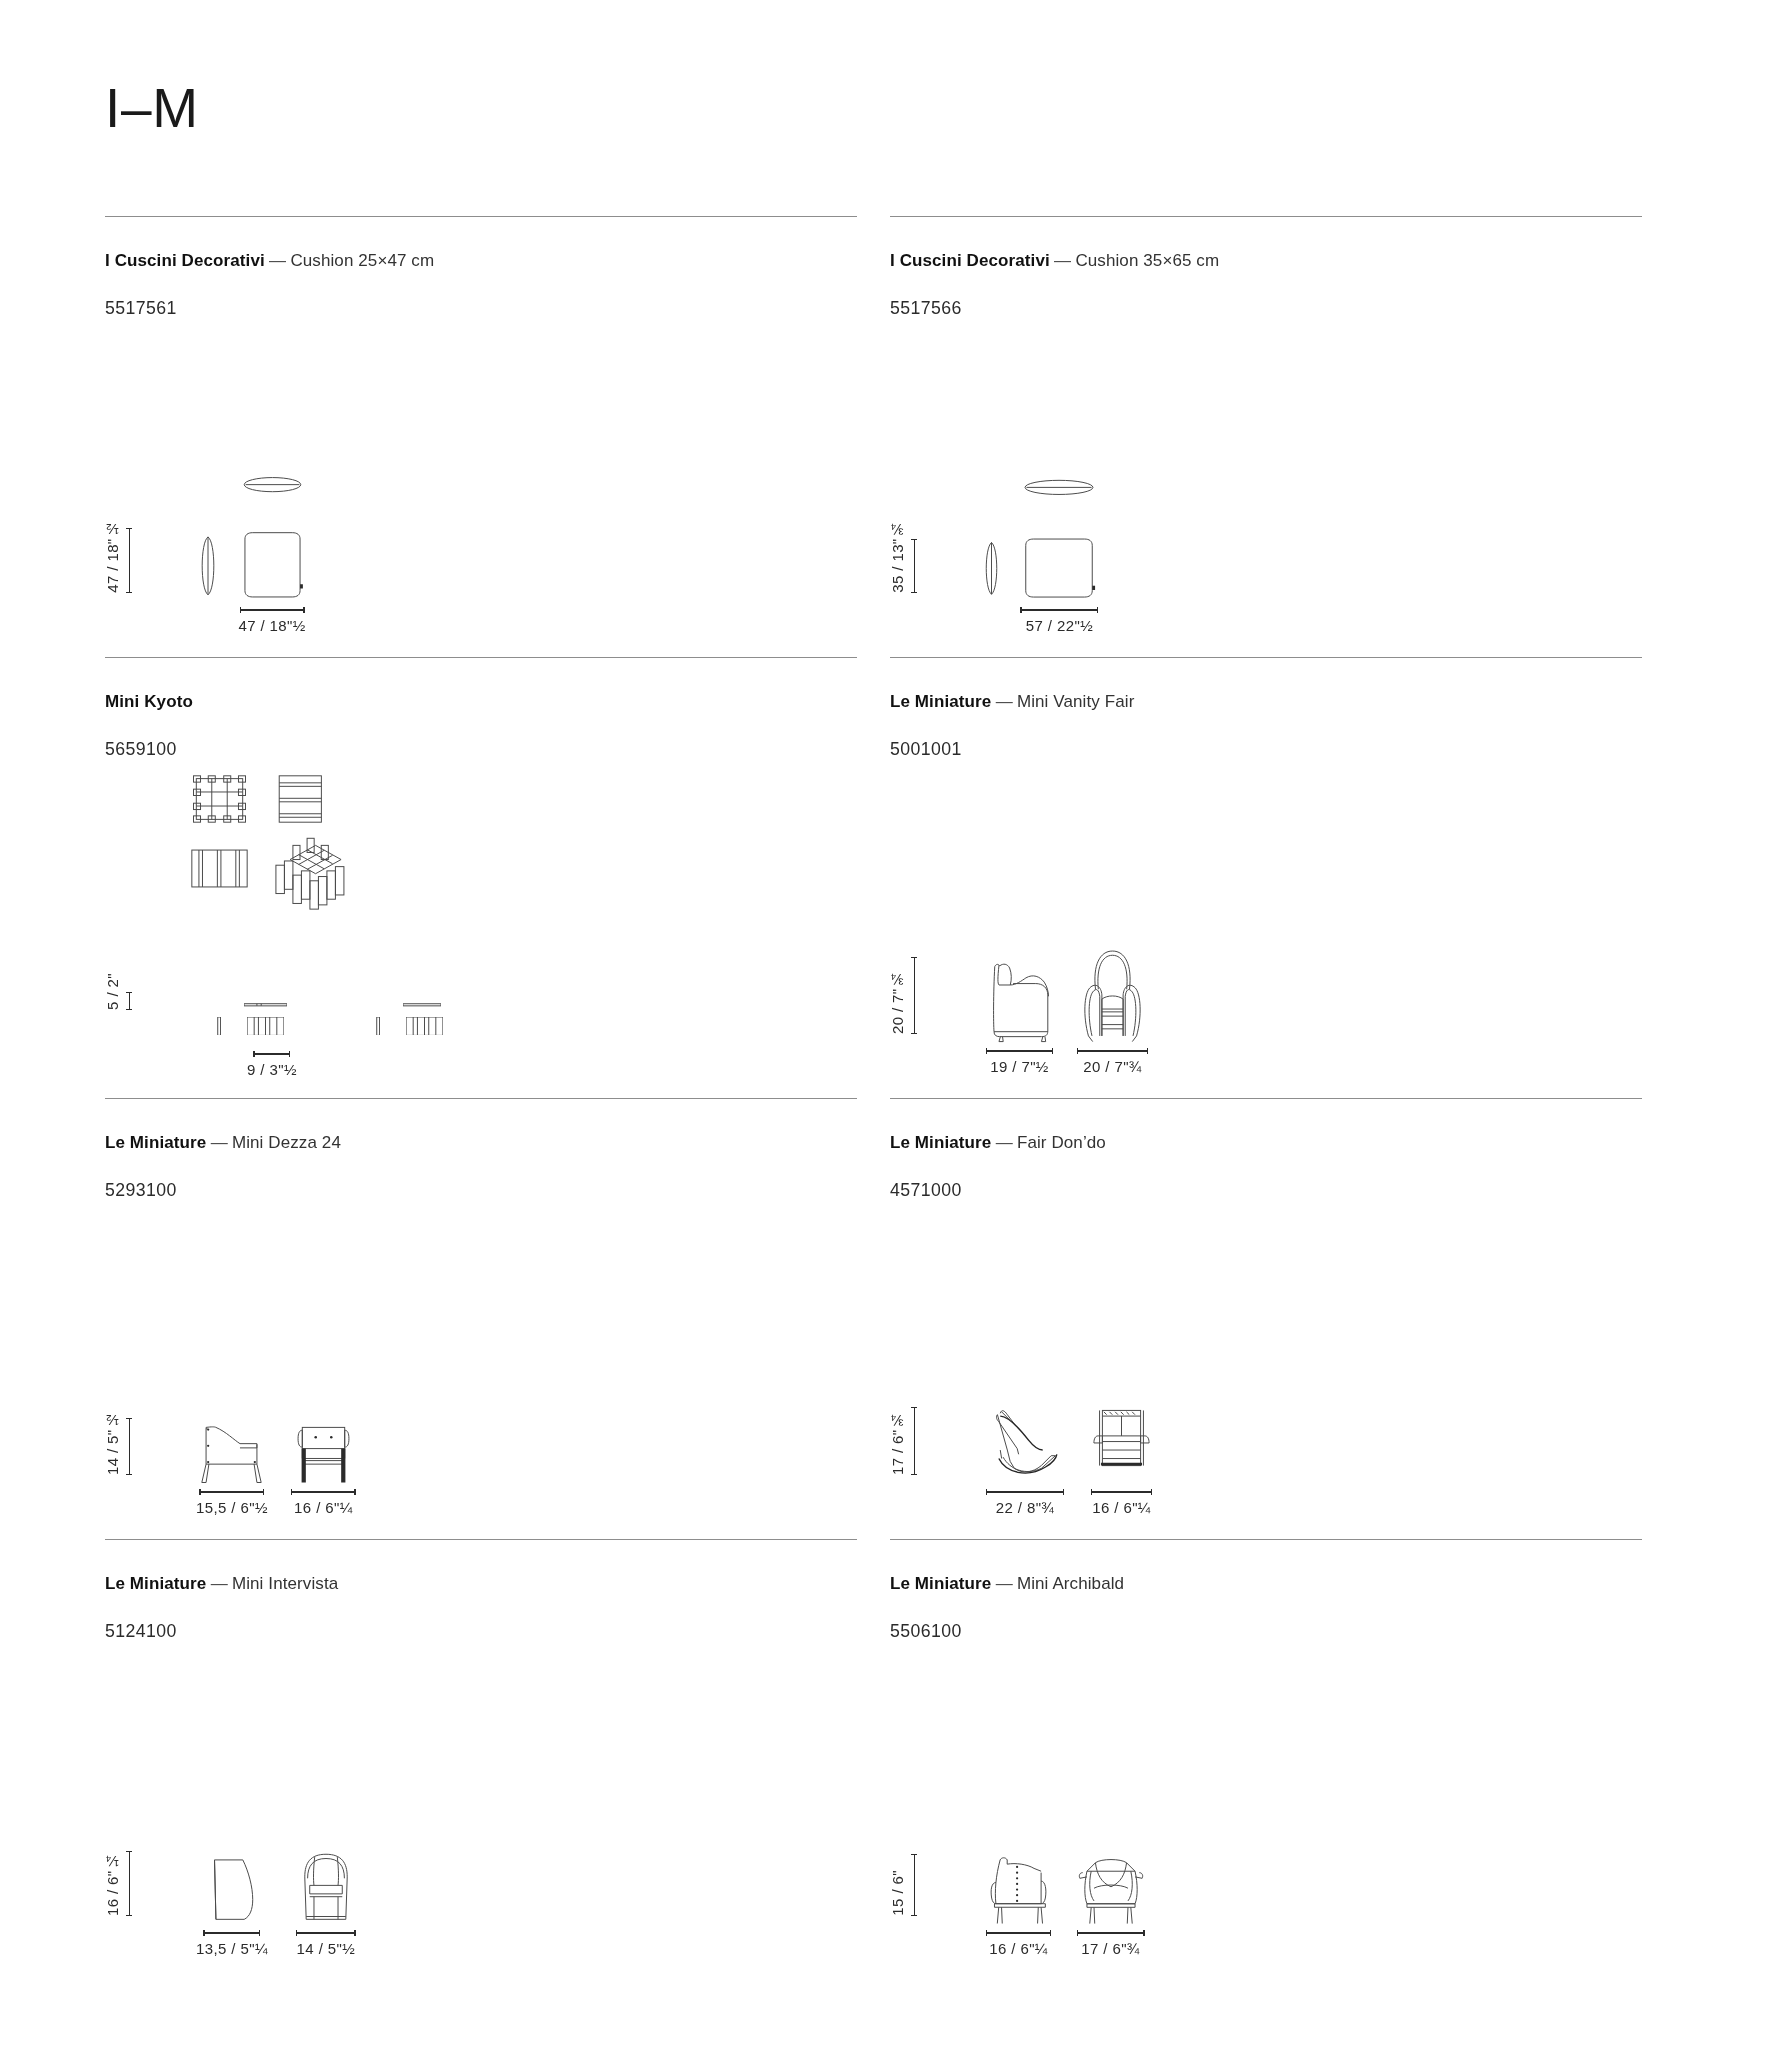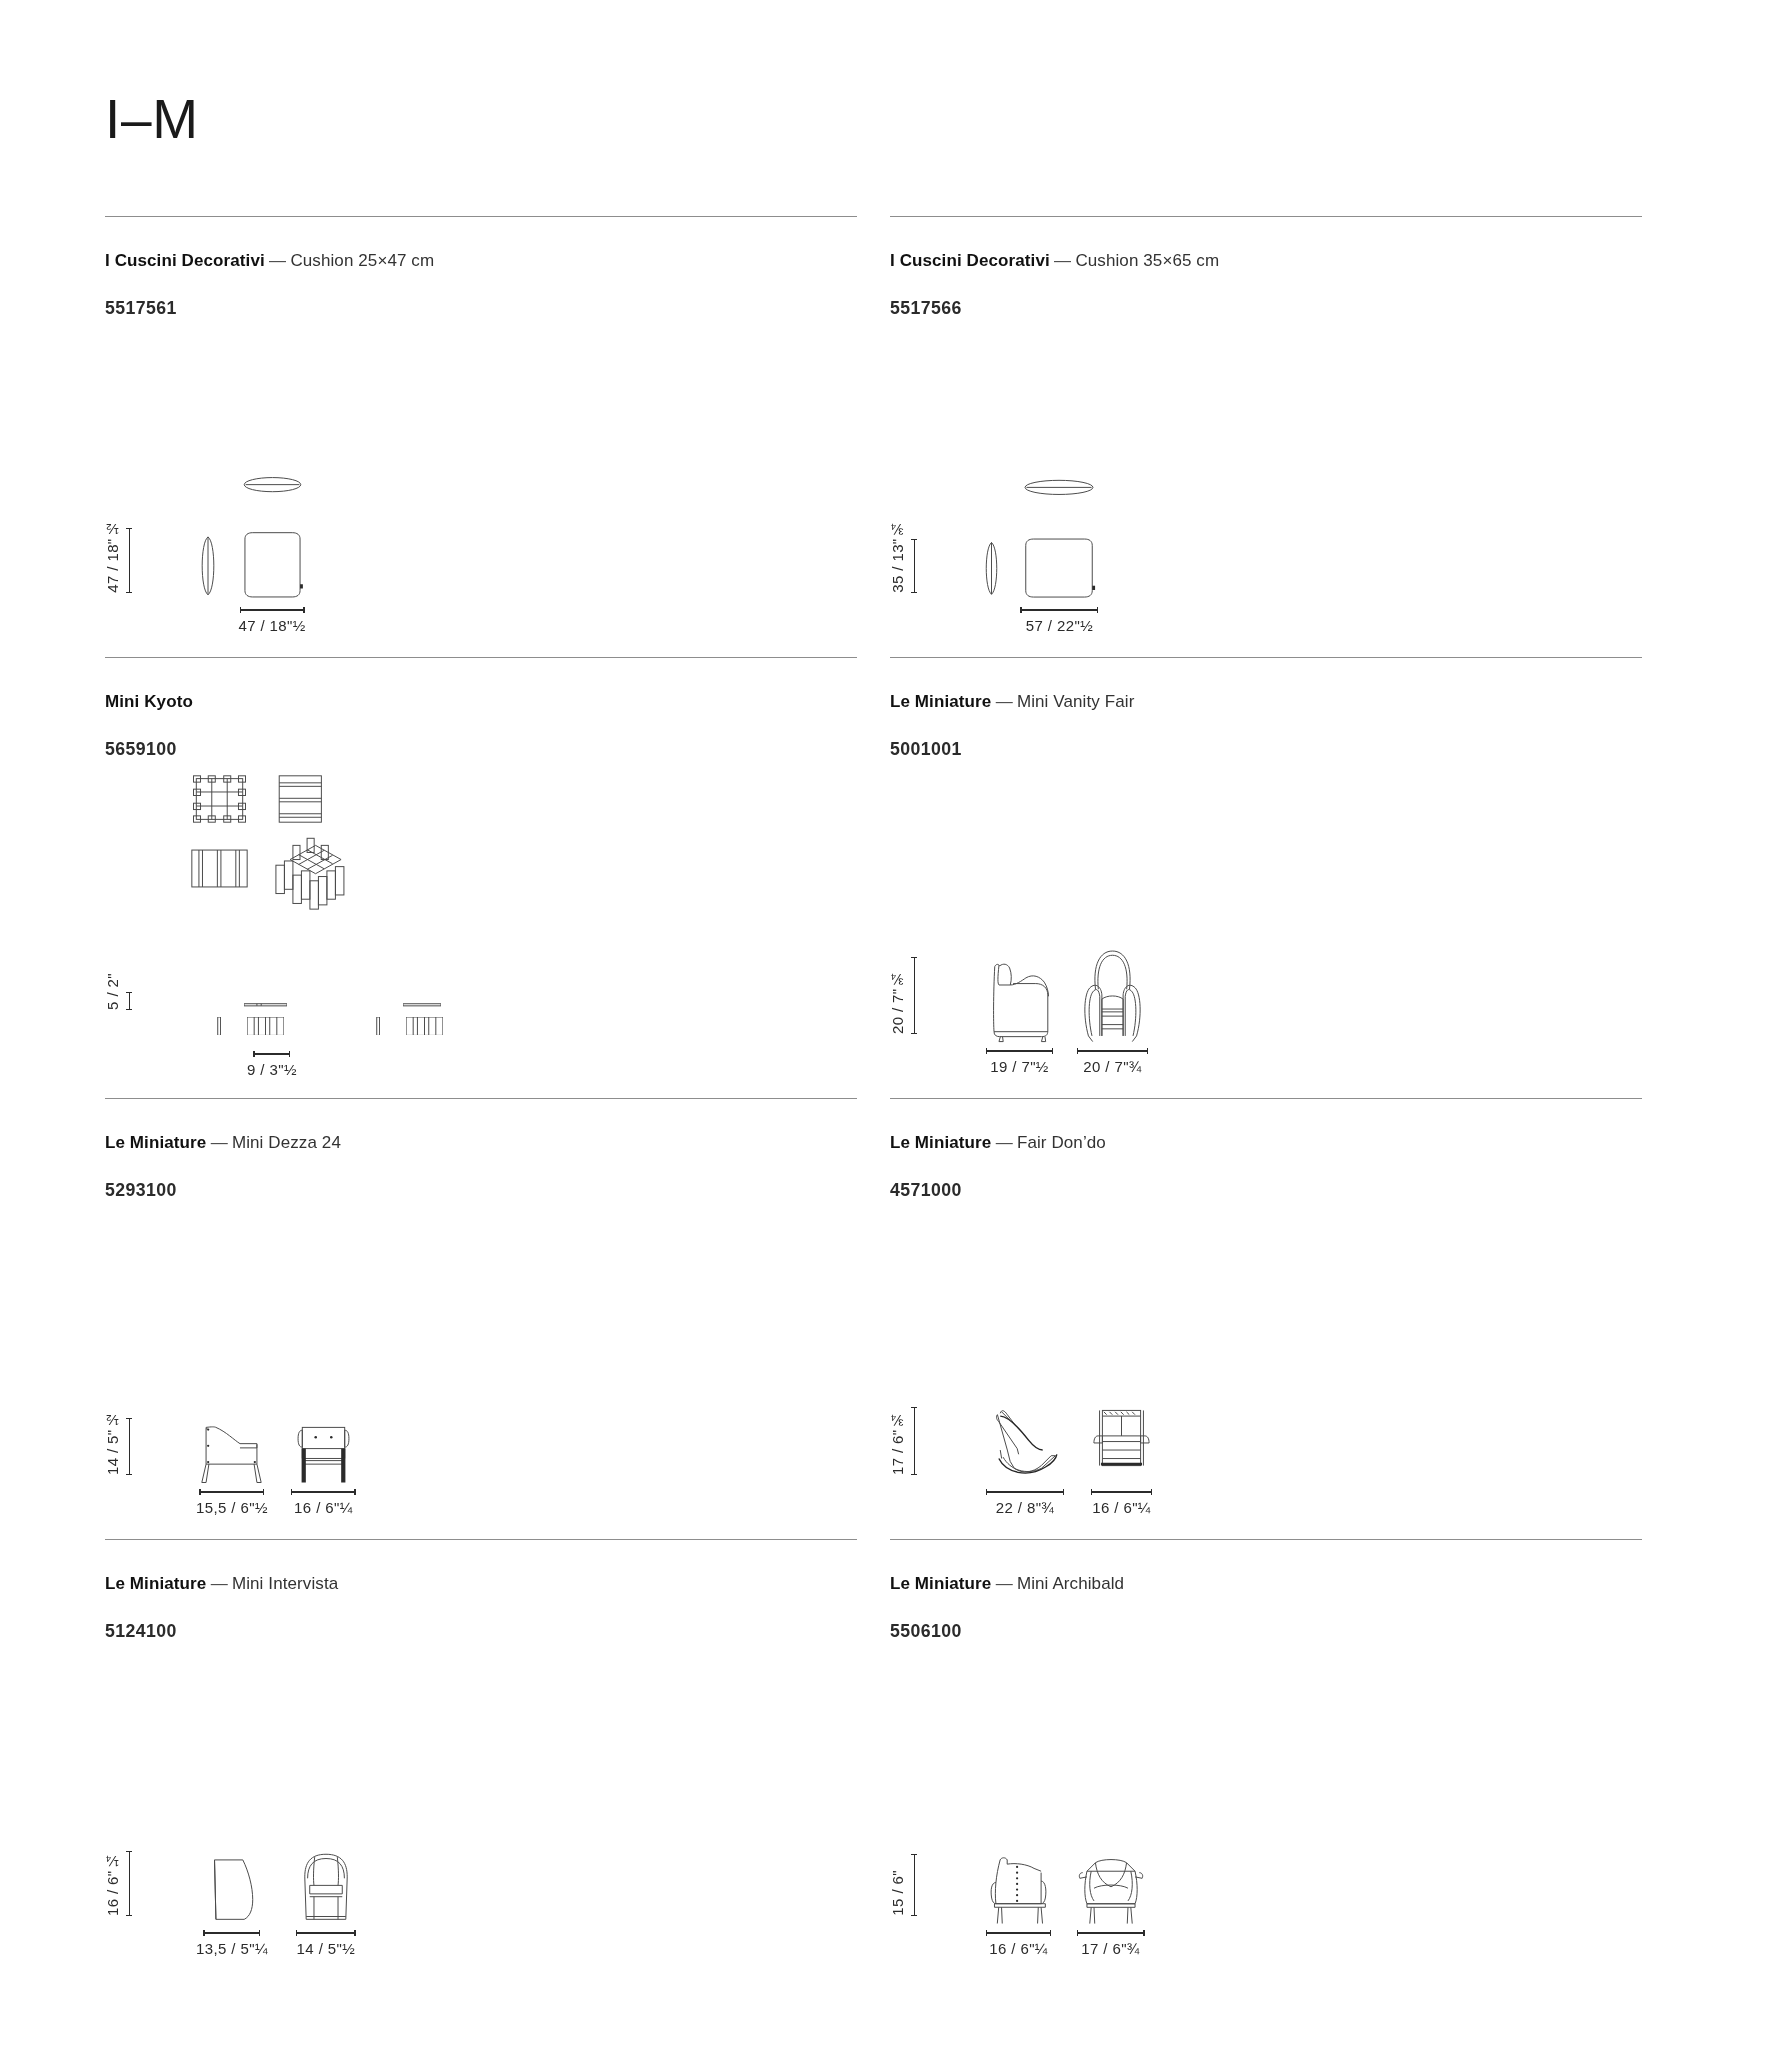--- a/index.html
+++ b/index.html
@@ -17,21 +17,21 @@
     width: 1771px;
     height: 2066px;
     background: #ffffff;
     overflow: hidden;
   }
 
   
   .page-header {
     position: absolute;
     left: 105px;
-    top: 92px;
+    top: 81px;
     display: flex;
     align-items: baseline;
     gap: 35px;
   }
   .section-code {
     font-size: 55px;
     font-weight: 300;
     letter-spacing: 0.7px;
     color: #1a1a1a;
     line-height: 1;
@@ -91,21 +91,21 @@
   .cell-head .mod {
     font-weight: 400;
     color: #333333;
     letter-spacing: 0.1px;
   }
   .cell-code {
     position: absolute;
     left: 0;
     top: 82px;
     font-size: 17.7px;
-    font-weight: 700;
+    font-weight: 400;
     color: #2b2b2b;
     letter-spacing: 0.4px;
   }
 
   
   .draw-wrap {
     position: absolute;
     left: 0;
     bottom: 23px;
     width: 100%;

